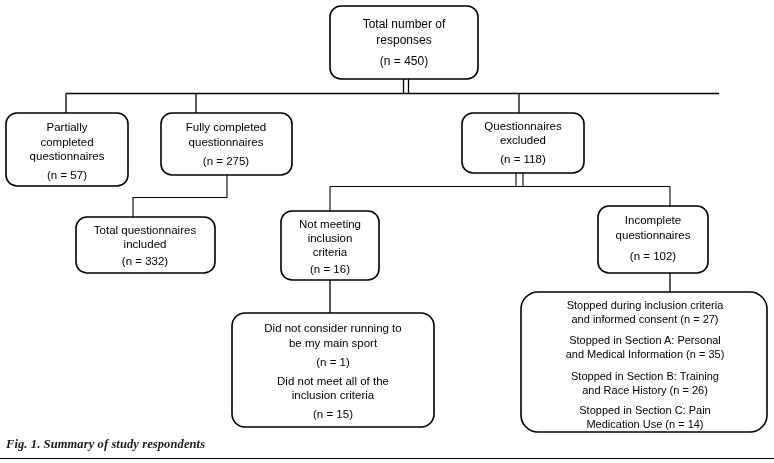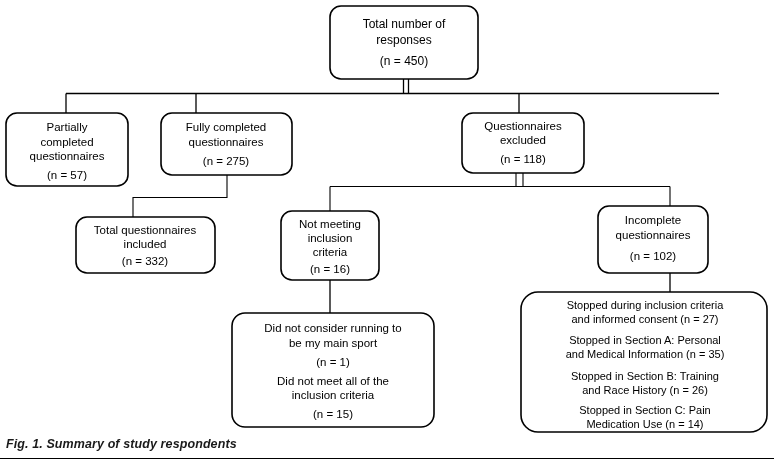--- a/index.html
+++ b/index.html
@@ -53,21 +53,21 @@
   .node-text-sm {
     font-size: 11px;
   }
   .node-text-lg {
     font-size: 12px;
   }
   .caption {
     position: absolute;
     left: 6px;
     top: 437px;
-    font-family: Liberation Sans, sans-serif;
+    font-family: Liberation Serif, serif;
     font-style: italic;
     font-weight: bold;
     font-size: 12.5px;
     letter-spacing: 0.1px;
     color: #1a1a1a;
     white-space: nowrap;
   }
   .bottom-rule {
     position: absolute;
     left: 0;

